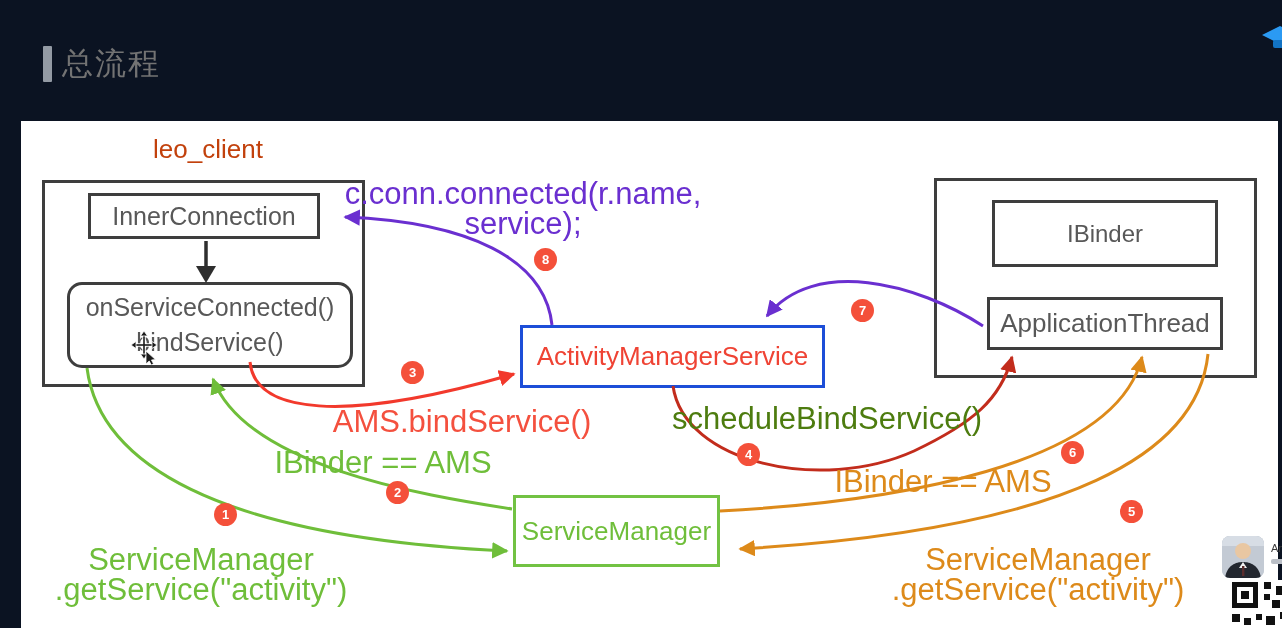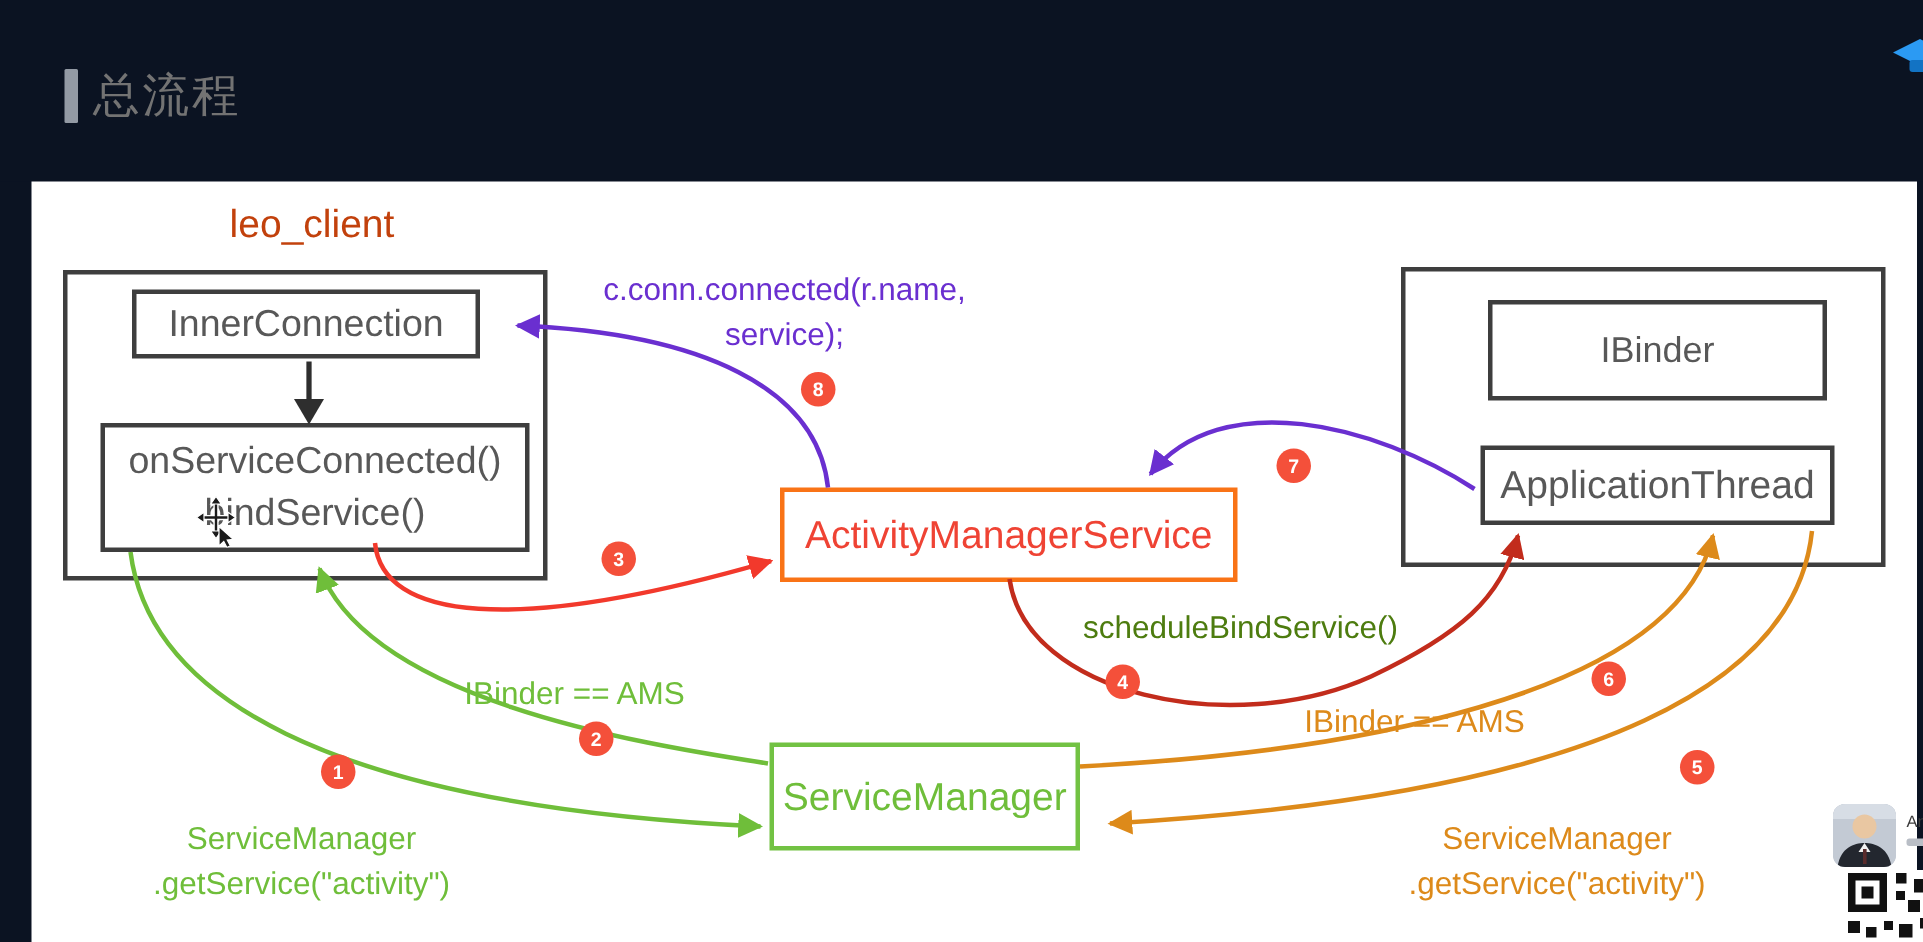--- a/index.html
+++ b/index.html
@@ -21,27 +21,27 @@
   .stage svg.flows{position:absolute;left:0;top:0;z-index:5;}
   .gbox{position:absolute;border:3px solid #3e3e3e;box-sizing:border-box;z-index:2;}
   .boxlabel{color:#585858;}
   .center-text{display:flex;align-items:center;justify-content:center;text-align:center;}
   .node-label{position:absolute;z-index:6;transform:translateX(-50%);white-space:nowrap;}
   .red-t{color:#c2410c;}
   .purple-t{color:#6a2fd0;}
   .green-t{color:#6fbe3a;}
   .orange-t{color:#dd8a1a;}
   .lite-red-t{color:#ef4334;}
-  .flow-label{position:absolute;z-index:7;transform:translateX(-50%);font-size:21px;white-space:nowrap;text-align:center;line-height:30px;}
+  .flow-label{position:absolute;z-index:7;transform:translateX(-50%);font-size:31px;white-space:nowrap;text-align:center;line-height:30px;}
   .badge{
     position:absolute;z-index:8;width:23px;height:23px;border-radius:50%;
     background:#f4503a;color:#ffffff;font-size:13px;font-weight:bold;
     display:flex;align-items:center;justify-content:center;
   }
-  .ams-box{border:3px solid #f97316;}
+  .ams-box{border:3px solid #1d4ed8;}
   .sm-box{border:3px solid #72c243;}
   
   .avatar{position:absolute;z-index:9;width:42px;height:42px;border-radius:8px;overflow:hidden;background:#bfc6d1;}
   .presenter-name{position:absolute;z-index:9;font-size:11px;color:#3c3c3c;white-space:nowrap;}
   .presenter-sub{position:absolute;z-index:9;width:30px;height:5px;background:#b9bec6;border-radius:2px;}
   .qr{position:absolute;z-index:9;}
   .cursor{position:absolute;z-index:10;}
 </style>
 </head>
 <body>
@@ -63,21 +63,21 @@
   </div>
 </div>
 
 <div class="stage">
 
   <div class="node-label red-t" style="left:187px;top:13px;font-size:26px;">leo_client</div>
   <div class="gbox" style="left:21px;top:59px;width:323px;height:207px;"></div>
   <div class="gbox center-text" style="left:67px;top:72px;width:232px;height:46px;font-size:25px;">
     <span class="boxlabel">InnerConnection</span>
   </div>
-  <div class="gbox" style="left:46px;top:161px;width:286px;height:86px;font-size:25px;">
+  <div class="gbox" style="left:46px;top:161px;width:286px;height:86px;font-size:25px;border-radius:15px;">
     <div class="boxlabel" style="text-align:center;margin-top:8px;">onServiceConnected()</div>
     <div class="boxlabel" style="text-align:center;margin-top:6px;">bindService()</div>
   </div>
 
   <div class="gbox" style="left:913px;top:57px;width:323px;height:200px;"></div>
   <div class="gbox center-text" style="left:971px;top:79px;width:226px;height:67px;font-size:24px;">
     <span class="boxlabel">IBinder</span>
   </div>
   <div class="gbox center-text" style="left:966px;top:176px;width:236px;height:53px;font-size:26px;">
     <span class="boxlabel">ApplicationThread</span>
@@ -126,20 +126,21 @@
 
     <path d="M962,205 C896,162 793,136 746,195" fill="none" stroke="#6a2fd0" stroke-width="3" marker-end="url(#mPurple)"></path>
 
     <path d="M531,204 C524,138 448,101 324,96" fill="none" stroke="#6a2fd0" stroke-width="3" marker-end="url(#mPurple)"></path>
   </svg>
 
   <div class="flow-label purple-t" style="left:502px;top:58px;">
     <div>c.conn.connected(r.name,</div>
     <div>service);</div>
   </div>
+  <div class="flow-label" style="left:441px;top:286px;color:#f4503e;">AMS.bindService()</div>
   <div class="flow-label" style="left:806px;top:283px;color:#4d7c0f;">scheduleBindService()</div>
   <div class="flow-label green-t" style="left:362px;top:327px;">IBinder == AMS</div>
   <div class="flow-label orange-t" style="left:922px;top:346px;">IBinder == AMS</div>
   <div class="flow-label green-t" style="left:180px;top:424px;">
     <div>ServiceManager</div>
     <div>.getService("activity")</div>
   </div>
   <div class="flow-label orange-t" style="left:1017px;top:424px;">
     <div>ServiceManager</div>
     <div>.getService("activity")</div>

